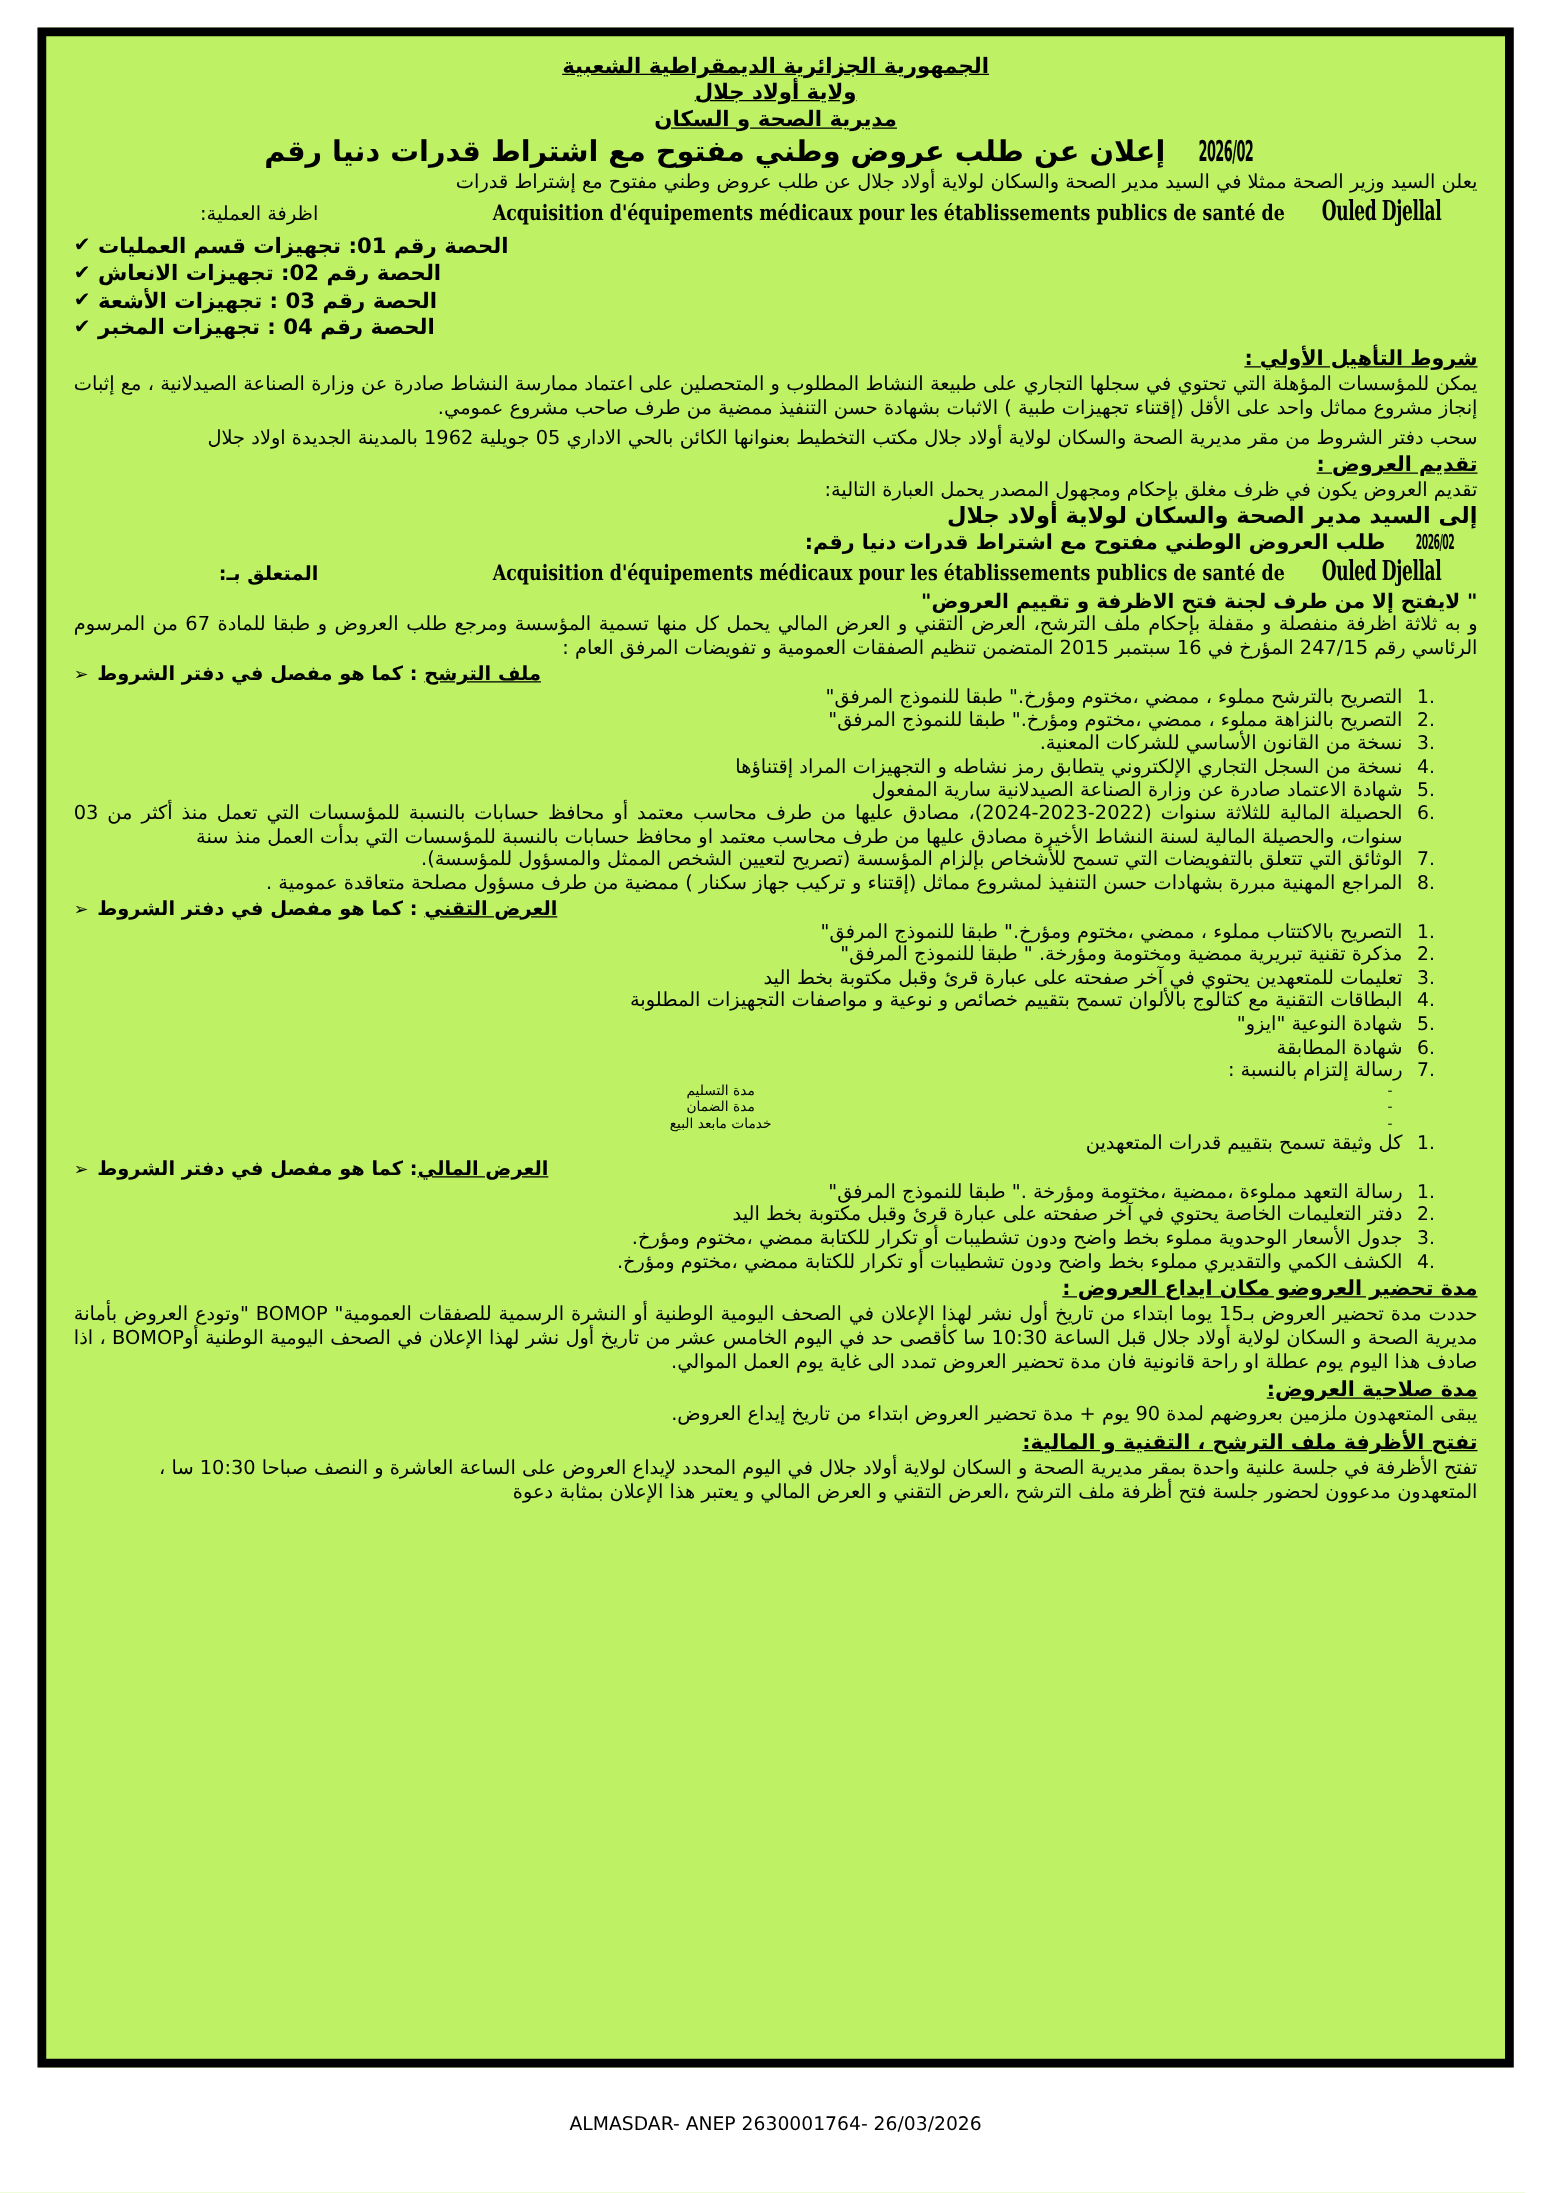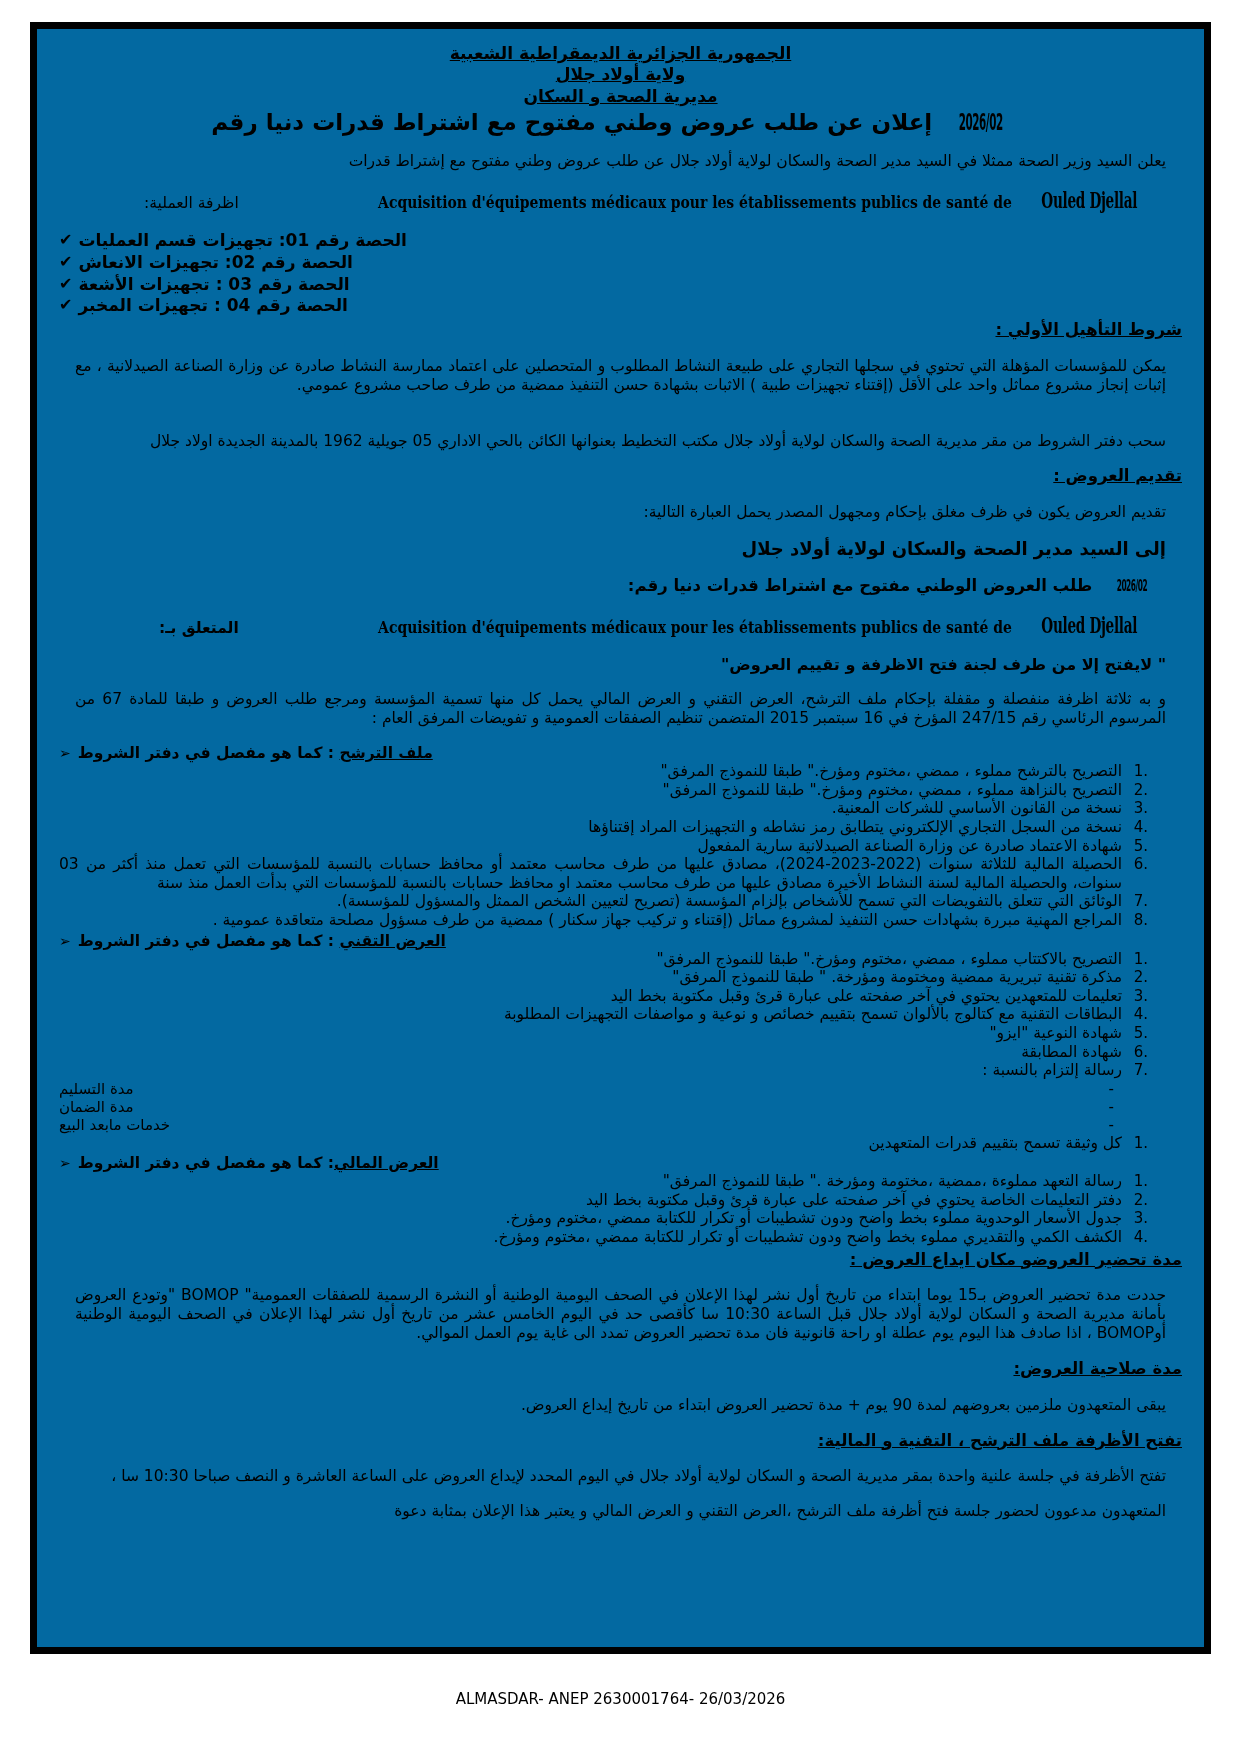--- a/index.html
+++ b/index.html
@@ -18,21 +18,21 @@
 
   
   .page {
     position: absolute;
     left: 30px;
     top: 22px;
     width: 1181px;
     height: 1632px;
     border: 7px solid #000;
     box-sizing: border-box;
-    background: #0369a1;
+    background: #bef264;
   }
   .page-inner {
     position: absolute;
     left: 0; top: 0; right: 0; bottom: 0;
     padding: 14px 22px 8px 22px;
     box-sizing: border-box;
   }
 
   
   .ctr   { text-align: center; }
@@ -79,21 +79,21 @@
   }
   .latin {
     direction: ltr;
     unicode-bidi: embed;
     display: inline-block;
   }
 
   .para {
     font-size: 15.5px;
     line-height: 1.22;
-    margin: 16px;
+    margin: 0;
     text-align: justify;
     text-align-last: right;
   }
 
   .fr {
     direction: ltr;
     unicode-bidi: embed;
     font-family: "DejaVu Serif", "Liberation Serif", serif;
     font-weight: bold;
     font-size: 17px;
@@ -190,23 +190,23 @@
     direction: ltr;
     font-size: 15px;
   }
 
   ul.dashlist {
     list-style: none;
     margin: 0 64px 0 0;
     padding: 0;
   }
   ul.dashlist li {
-    font-size: 15px;
+    font-size: 11px;
     line-height: 1.2;
-    text-align: left;
+    text-align: center;
     position: relative;
     padding-right: 24px;
   }
   ul.dashlist li::before {
     content: "-";
     position: absolute;
     right: 4px;
     top: 0;
   }
 

